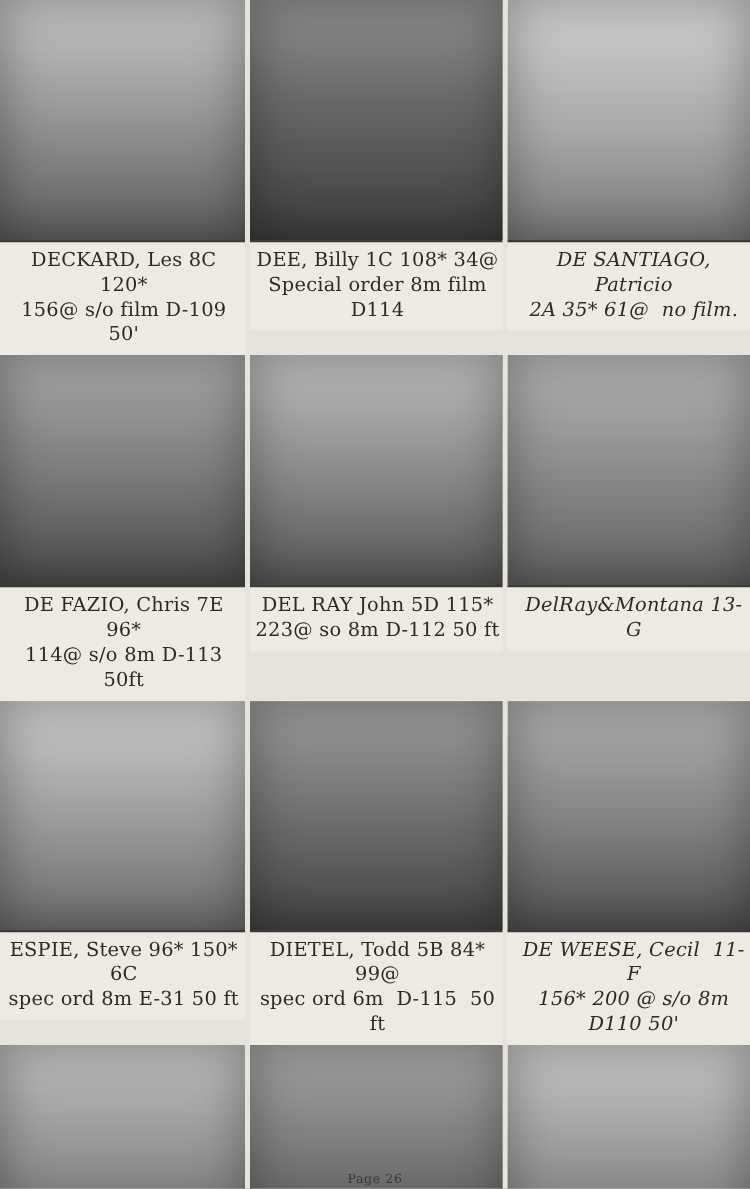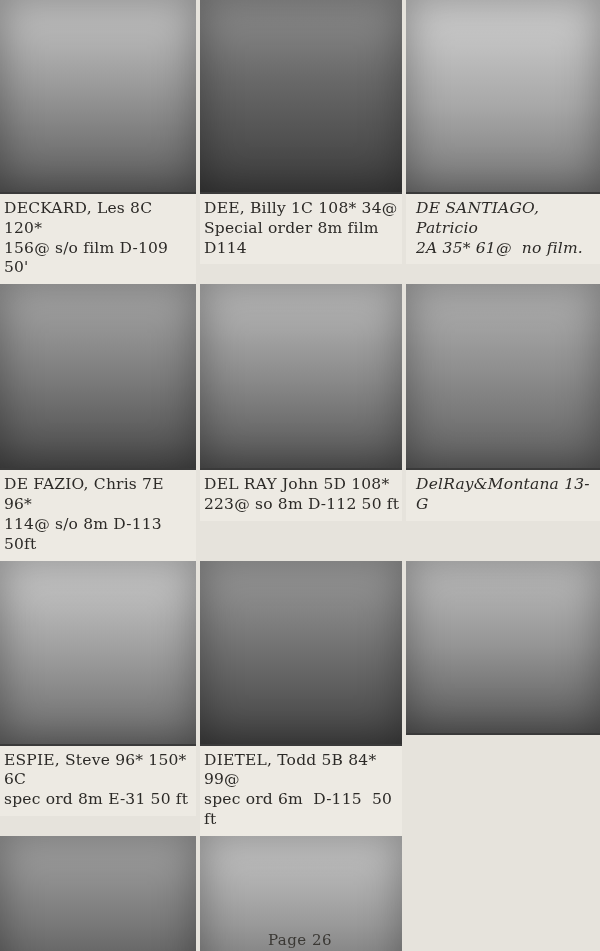--- a/index.html
+++ b/index.html
@@ -49,29 +49,29 @@
 
   .caption {
     padding: 5px 2px 6px 4px;
     min-height: 36px;
     background: #edeae3;
     color: #2c2a27;
     font-size: 15.5px;
     line-height: 1.28;
     letter-spacing: 0.2px;
   }
-  .caption .line { white-space: pre-wrap; }
+  .caption .line { white-space: pre-wrap; text-align: center; }
   .col3 .caption { padding-left: 10px; font-style: italic; }
 
   .page-number {
     position: absolute;
     left: 0; right: 0;
     bottom: 2px;
     text-align: center;
-    font-size: 15px;
+    font-size: 10px;
     color: #3a3834;
     letter-spacing: 0.5px;
   }
 </style>
 </head>
 <body>
 
 <div class="page">
   <div class="grid">
 
@@ -100,21 +100,21 @@
     <div class="cell r2 col1">
       <div class="photo t4"></div>
       <div class="caption">
         <div class="line">DE FAZIO, Chris 7E 96*</div>
         <div class="line">114@ s/o 8m D-113 50ft</div>
       </div>
     </div>
     <div class="cell r2 col2">
       <div class="photo t5"></div>
       <div class="caption">
-        <div class="line">DEL RAY John 5D 108*</div>
+        <div class="line">DEL RAY John 5D 115*</div>
         <div class="line">223@ so 8m D-112 50 ft</div>
       </div>
     </div>
     <div class="cell r2 col3">
       <div class="photo t6"></div>
       <div class="caption">
         <div class="line">DelRay&amp;Montana 13-G</div>
       </div>
     </div>
 
@@ -125,20 +125,27 @@
         <div class="line">spec ord 8m E-31 50 ft</div>
       </div>
     </div>
     <div class="cell r3 col2">
       <div class="photo t8"></div>
       <div class="caption">
         <div class="line">DIETEL, Todd 5B 84*  99@</div>
         <div class="line">spec ord 6m  D-115  50 ft</div>
       </div>
     </div>
+    <div class="cell r3 col3">
+      <div class="photo t9"></div>
+      <div class="caption">
+        <div class="line">DE WEESE, Cecil  11-F</div>
+        <div class="line">156* 200 @ s/o 8m D110 50'</div>
+      </div>
+    </div>
 
     <div class="cell r4 col1">
       <div class="photo t10"></div>
 
     </div>
     <div class="cell r4 col2">
       <div class="photo t11"></div>
 
     </div>
     <div class="cell r4 col3">

